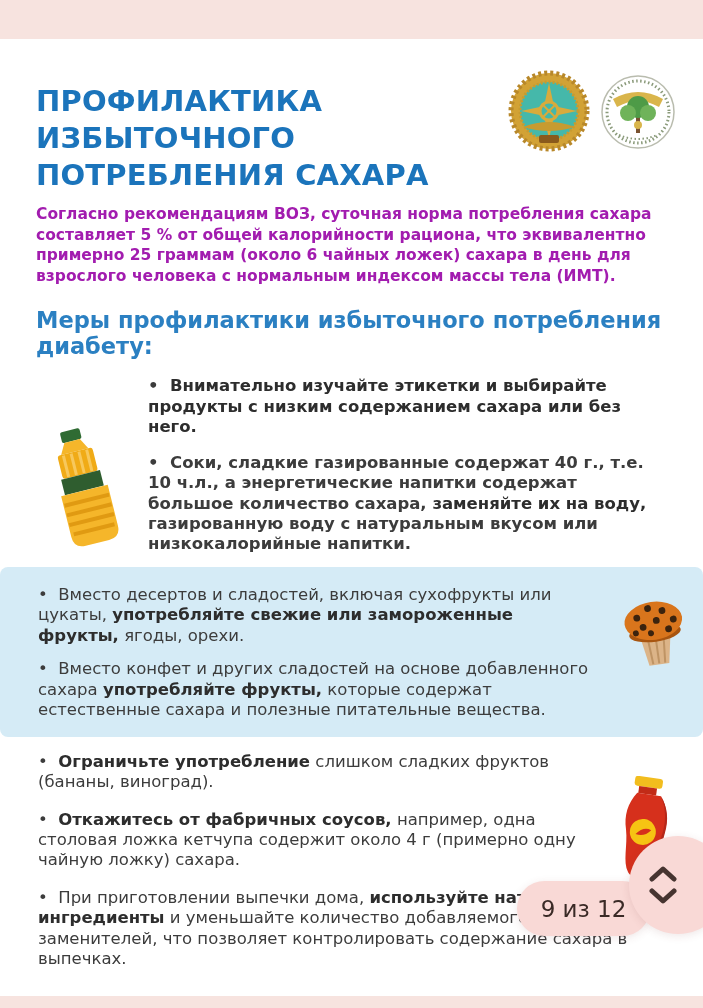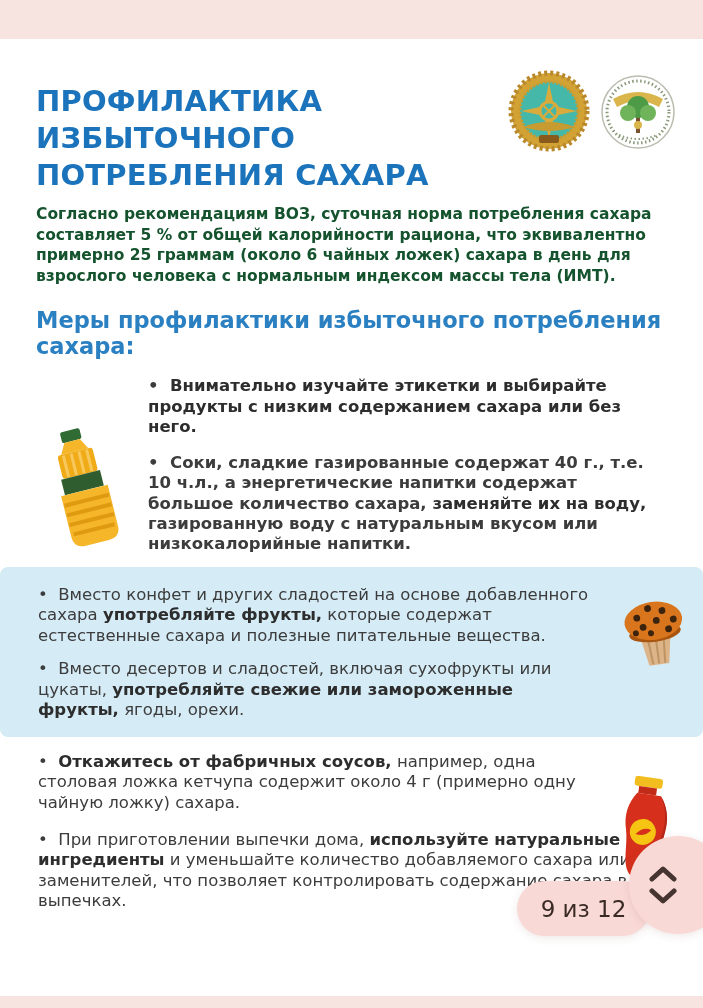--- a/index.html
+++ b/index.html
@@ -5,21 +5,21 @@
   html,body{margin:0;padding:0;}
   body{width:703px;height:1008px;font-family:"DejaVu Sans","Liberation Sans",sans-serif;}
   .page{position:relative;width:703px;height:1008px;background:#f7e3df;overflow:hidden;}
   .card{position:absolute;left:0;right:0;top:9px;bottom:12px;background:#ffffff;display:flex;flex-direction:column;overflow:hidden;margin-top:30px;}
 
   .header{display:flex;justify-content:space-between;align-items:flex-start;padding:28px 26px 0 36px;}
   .title{width:480px;margin:16px 0 0 0;font-size:29px;line-height:1.27;font-weight:bold;color:#1b74bb;letter-spacing:.2px;}
   .logos{display:flex;gap:8px;align-items:center;margin-top:2px;}
 
   .intro{margin:13px 36px 0 36px;font-size:16.5px;line-height:1.4;color:#3c3c3c;}
-  .who{margin:11px 36px 0 36px;font-size:15.5px;line-height:1.32;font-weight:bold;color:#14532d;}
+  .who{margin:11px 36px 0 36px;font-size:15.5px;line-height:1.32;font-weight:bold;color:#a21caf;}
   .measures-heading{margin:21px 36px 0 36px;font-size:22.5px;font-weight:bold;color:#2b80c2;}
 
   .bullet{font-size:16.5px;line-height:1.24;color:#3c3c3c;margin:0;}
   .bullet::before{content:"\2022\00a0\00a0";}
   .bullet b{color:#2d2d2d;}
   .bullet + .bullet{margin-top:13px;}
 
   .sec1{display:flex;align-items:flex-end;margin:15px 36px 0 38px;font-weight:bold;}
   .sec1 .icon-box{flex:0 0 88px;margin-right:22px;margin-top:-2px;}
   .sec1 .texts{padding-top:2px;}
@@ -81,21 +81,21 @@
             <circle cx="39" cy="52" r="4" fill="#d9b54b"></circle>
             <path d="M20 62 Q39 70 58 62" fill="none" stroke="#8a9a7a" stroke-width="2" stroke-dasharray="1.5 2.5"></path>
           </svg>
         </span>
       </div>
     </div>
 
 
     <p class="who">Согласно рекомендациям ВОЗ, суточная норма потребления сахара составляет 5 % от общей калорийности рациона, что эквивалентно примерно 25 граммам (около 6 чайных ложек) сахара в день для взрослого человека с нормальным индексом массы тела (ИМТ).</p>
 
-    <h2 class="measures-heading">Меры профилактики избыточного потребления сахара:</h2>
+    <h2 class="measures-heading">Меры профилактики избыточного потребления диабету:</h2>
 
     <div class="sec1">
       <div class="icon-box">
         <svg width="88" height="124" viewBox="0 0 88 124">
           <g transform="rotate(-14 44 62)">
             <rect x="36" y="2" width="20" height="11" rx="2" fill="#2f6b33"></rect>
             <polygon points="38,13 54,13 60,24 32,24" fill="#f5b62a"></polygon>
             <rect x="28" y="24" width="36" height="24" rx="3" fill="#f0ab17"></rect>
             <line x1="34" y1="25" x2="34" y2="47" stroke="#f7c85c" stroke-width="3"></line>
             <line x1="42" y1="25" x2="42" y2="47" stroke="#f7c85c" stroke-width="3"></line>
@@ -110,22 +110,22 @@
           </g>
         </svg>
       </div>
       <div class="texts">
         <p class="bullet"><b>Внимательно изучайте этикетки и выбирайте продукты с низким содержанием сахара или без него.</b></p>
         <p class="bullet">Соки, сладкие газированные содержат 40 г., т.е. 10 ч.л., а энергетические напитки содержат большое количество сахара, <b>заменяйте их на воду,</b> газированную воду с натуральным вкусом или низкокалорийные напитки.</p>
       </div>
     </div>
 
     <div class="band band-1">
+      <p class="bullet">Вместо десертов и сладостей, включая сухофрукты или цукаты, <b>употребляйте свежие или замороженные фрукты,</b> ягоды, орехи.</p>
       <p class="bullet">Вместо конфет и других сладостей на основе добавленного сахара <b>употребляйте фрукты,</b> которые содержат естественные сахара и полезные питательные вещества.</p>
-      <p class="bullet">Вместо десертов и сладостей, включая сухофрукты или цукаты, <b>употребляйте свежие или замороженные фрукты,</b> ягоды, орехи.</p>
       <div class="muffin-pos">
         <svg width="80" height="78" viewBox="0 0 80 78">
           <g transform="rotate(-8 40 40)">
             <path d="M27 44 L57 44 L52 72 L32 72 Z" fill="#dcb488"></path>
             <line x1="34" y1="45" x2="36" y2="71" stroke="#bf9464" stroke-width="2"></line>
             <line x1="42" y1="45" x2="42" y2="71" stroke="#bf9464" stroke-width="2"></line>
             <line x1="50" y1="45" x2="48" y2="71" stroke="#bf9464" stroke-width="2"></line>
             <ellipse cx="42" cy="44" rx="16" ry="4" fill="#c49c6c"></ellipse>
             <ellipse cx="42" cy="40" rx="26" ry="9" fill="#a85510"></ellipse>
             <ellipse cx="42" cy="28" rx="29" ry="19" fill="#d9751c"></ellipse>
@@ -137,20 +137,21 @@
             <circle cx="45" cy="28" r="3.4" fill="#3b230e"></circle>
             <circle cx="56" cy="38" r="3.4" fill="#3b230e"></circle>
             <circle cx="23" cy="38" r="3" fill="#3b230e"></circle>
             <circle cx="38" cy="40" r="3" fill="#3b230e"></circle>
           </g>
         </svg>
       </div>
     </div>
 
     <div class="sec2">
+      <p class="bullet"><b>Ограничьте употребление</b> слишком сладких фруктов (бананы, виноград).</p>
       <p class="bullet"><b>Откажитесь от фабричных соусов,</b> например, одна столовая ложка кетчупа содержит около 4 г (примерно одну чайную ложку) сахара.</p>
       <div class="sauce-pos">
         <svg width="72" height="110" viewBox="0 0 72 110">
           <g transform="rotate(8 36 55)">
             <rect x="21" y="1" width="28" height="10" rx="3" fill="#f2bd1e"></rect>
             <rect x="26" y="11" width="18" height="7" fill="#c22b17"></rect>
             <path d="M25 18 C17 30 15 42 19 56 C23 72 20 88 27 98 C32 105 46 105 51 98 C58 88 55 70 57 56 C60 42 57 28 49 18 Z" fill="#d6301c"></path>
             <path d="M49 18 C56 30 58 44 55 58 C53 74 55 88 50 97 C47 101 42 103 38 103 C46 103 52 99 54 92 C58 80 56 64 58 54 C60 40 57 28 49 18 Z" fill="#b5281a"></path>
             <circle cx="36" cy="56" r="13" fill="#f6c413"></circle>
             <path d="M29 59 Q36 50 44 53 Q38 61 29 59 Z" fill="#d6301c"></path>

